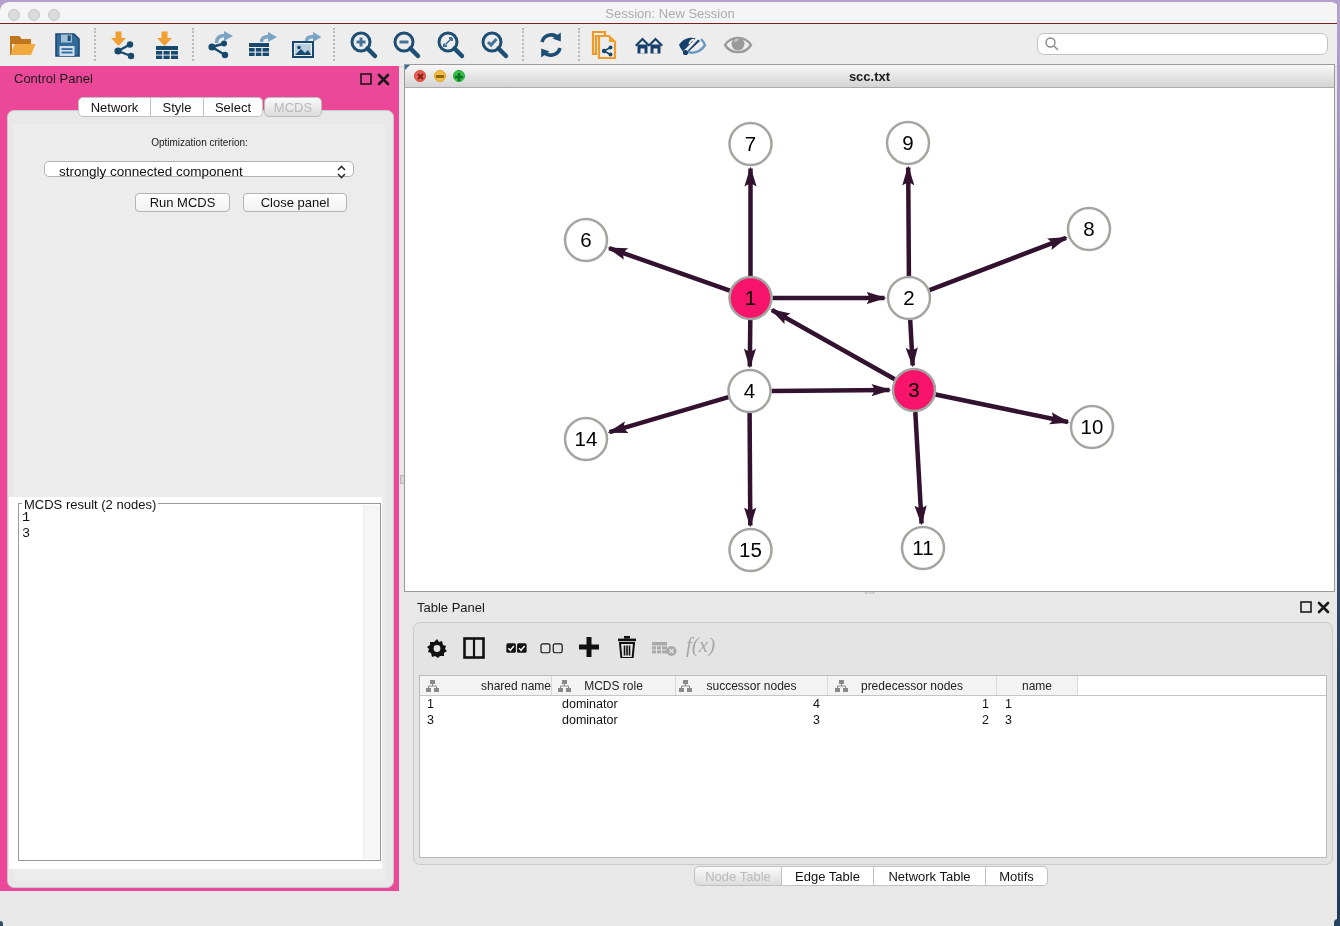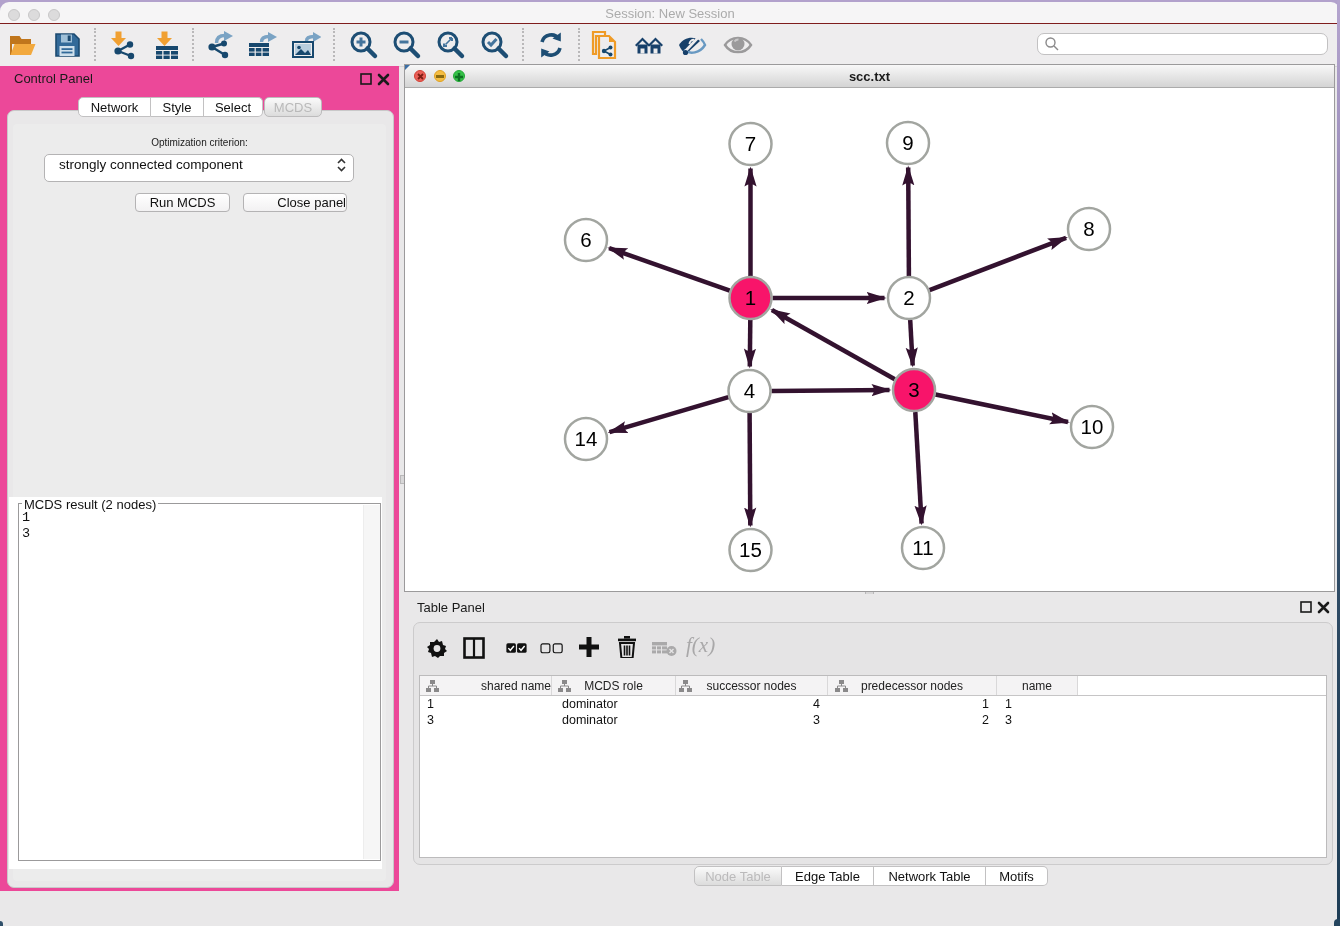--- a/index.html
+++ b/index.html
@@ -222,29 +222,29 @@
       <path d="M2 2 L11 11 M11 2 L2 11" stroke="#1a1a1a" stroke-width="2.6" stroke-linecap="round"></path>
       </svg>
     <div id="cp-box">
         <div id="cp-inner"></div>
       </div>
     <div class="seg" style="left:78px;width:73px;border-radius:5px 0 0 5px;">Network</div>
     <div class="seg" style="left:151px;width:53px;border-left:none;">Style</div>
     <div class="seg" style="left:204px;width:59px;border-left:none;border-radius:0 5px 5px 0;">Select</div>
     <div class="seg segsel" style="left:264px;width:58px;">MCDS</div>
     <div class="abs" style="left:0;top:71px;width:399px;text-align:center;font-size:10px;color:#1a1a1a;">Optimization criterion:</div>
-    <div class="abs" style="left:44px;top:88px;width:310px;height:28px;background:#fff;border:1px solid #b4b3b4;border-radius:5px;box-sizing:border-box;">
+    <div class="abs" style="left:44px;top:95px;width:310px;height:16px;background:#fff;border:1px solid #b4b3b4;border-radius:5px;box-sizing:border-box;">
       <span style="position:absolute;left:14px;top:2px;font-size:13.5px;color:#111;">strongly connected component</span>
       <svg style="position:absolute;right:6px;top:3px" width="11" height="14" viewBox="0 0 11 14">
         <path d="M2 5 L5.5 1.5 L9 5" fill="none" stroke="#333" stroke-width="1.6"></path>
         <path d="M2 9 L5.5 12.5 L9 9" fill="none" stroke="#333" stroke-width="1.6"></path>
         </svg>
     </div>
     <div class="btn" style="left:95px;top:127px;width:95px;height:19px;line-height:18px;">Run MCDS</div>
-    <div class="btn" style="left:203px;top:127px;width:104px;height:19px;line-height:18px;text-align:right;">Close panel</div>
+    <div class="btn" style="left:203px;top:127px;width:104px;height:19px;line-height:18px;">Close panel</div>
 
     <div class="abs" style="left:9px;top:431px;width:373px;height:372px;background:#fff;">
       <div style="position:absolute;left:9px;top:6px;right:1px;bottom:8px;border:1px solid #9b9a9b;"></div>
       <div style="position:absolute;left:13px;top:0;background:#fff;padding:0 2px;font-size:13px;color:#111;">MCDS result (2 nodes)</div>
       <div style="position:absolute;left:13px;top:13px;font-family:'Liberation Mono',monospace;font-size:13.5px;color:#111;line-height:15.5px;">1<br>3</div>
       <div style="position:absolute;right:2px;top:8px;width:16px;height:354px;background:#f6f6f6;border-left:1px solid #ededed;"></div>
     </div>
   </div>
 
   <div class="abs" style="left:400px;top:475px;width:7px;height:7px;background:#d8d7d8;border:1px solid #b9b8b9;"></div>

